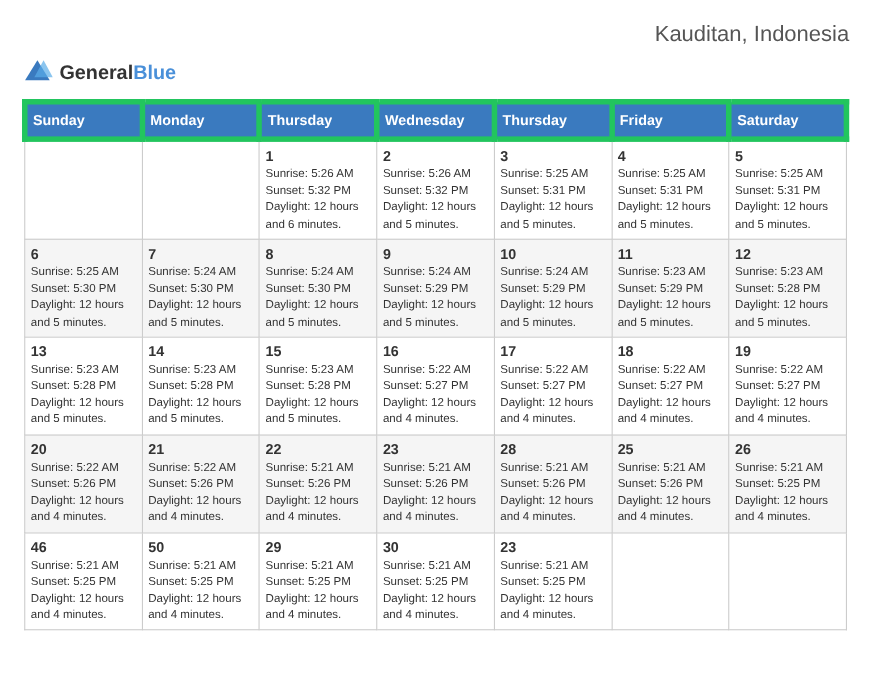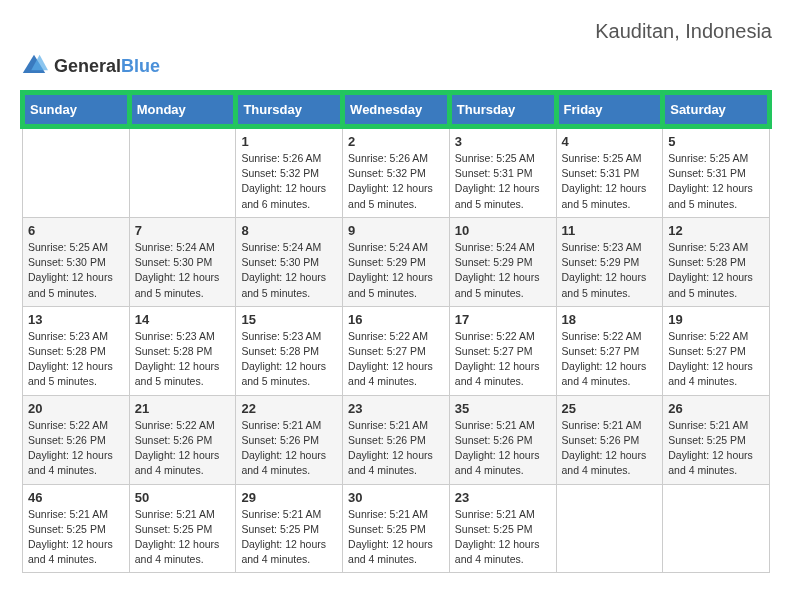--- a/index.html
+++ b/index.html
@@ -216,21 +216,21 @@
         </td>
         <td>
           <span class="day-number">22</span>
           <div class="day-info">Sunrise: 5:21 AM<br>Sunset: 5:26 PM<br>Daylight: 12 hours and 4 minutes.</div>
         </td>
         <td>
           <span class="day-number">23</span>
           <div class="day-info">Sunrise: 5:21 AM<br>Sunset: 5:26 PM<br>Daylight: 12 hours and 4 minutes.</div>
         </td>
         <td>
-          <span class="day-number">35</span>
+          <span class="day-number">28</span>
           <div class="day-info">Sunrise: 5:21 AM<br>Sunset: 5:26 PM<br>Daylight: 12 hours and 4 minutes.</div>
         </td>
         <td>
           <span class="day-number">25</span>
           <div class="day-info">Sunrise: 5:21 AM<br>Sunset: 5:26 PM<br>Daylight: 12 hours and 4 minutes.</div>
         </td>
         <td>
           <span class="day-number">26</span>
           <div class="day-info">Sunrise: 5:21 AM<br>Sunset: 5:25 PM<br>Daylight: 12 hours and 4 minutes.</div>
         </td>

